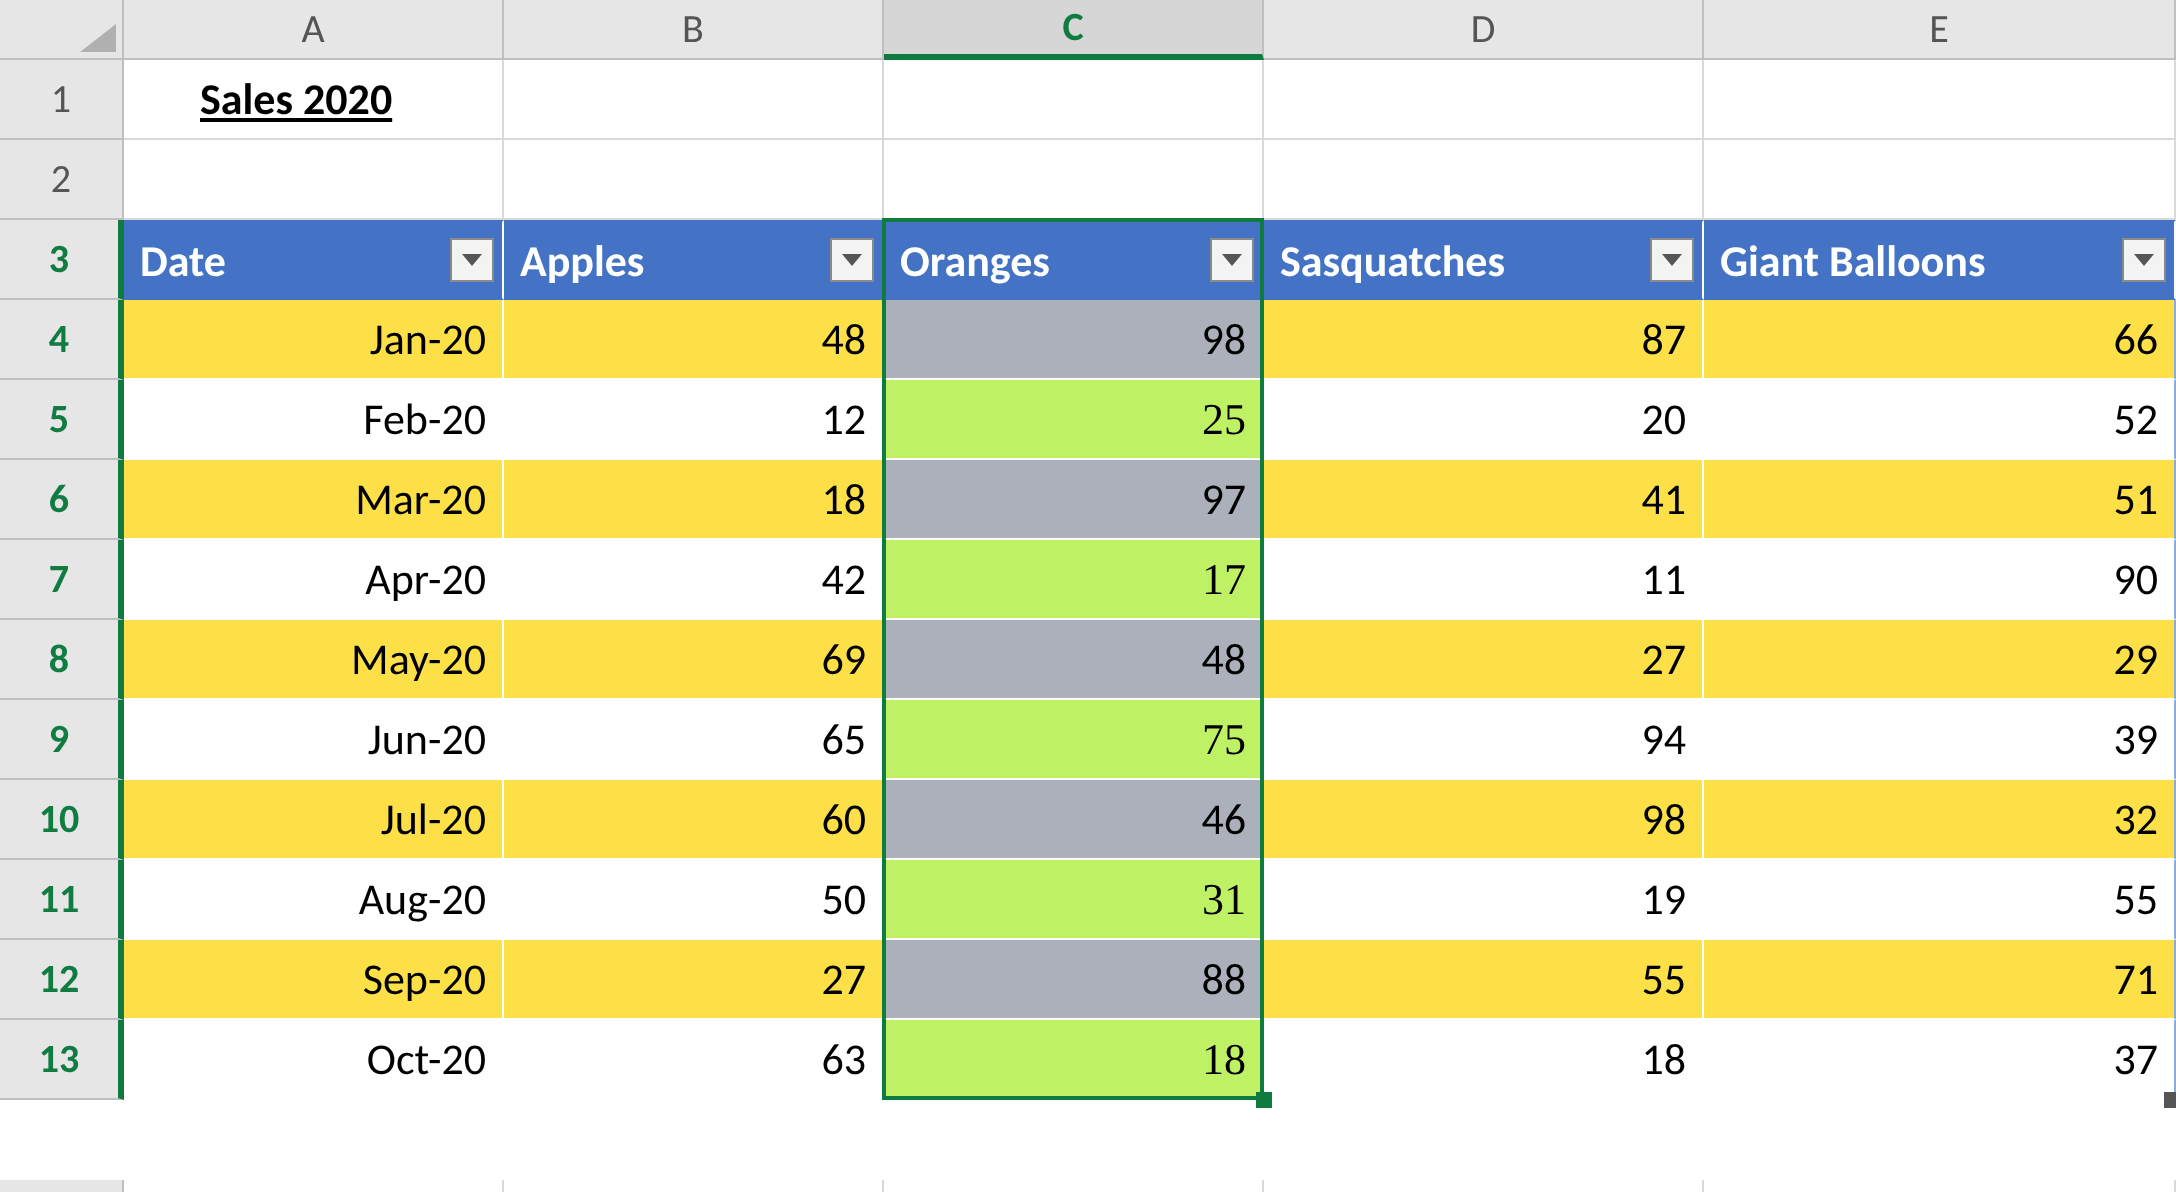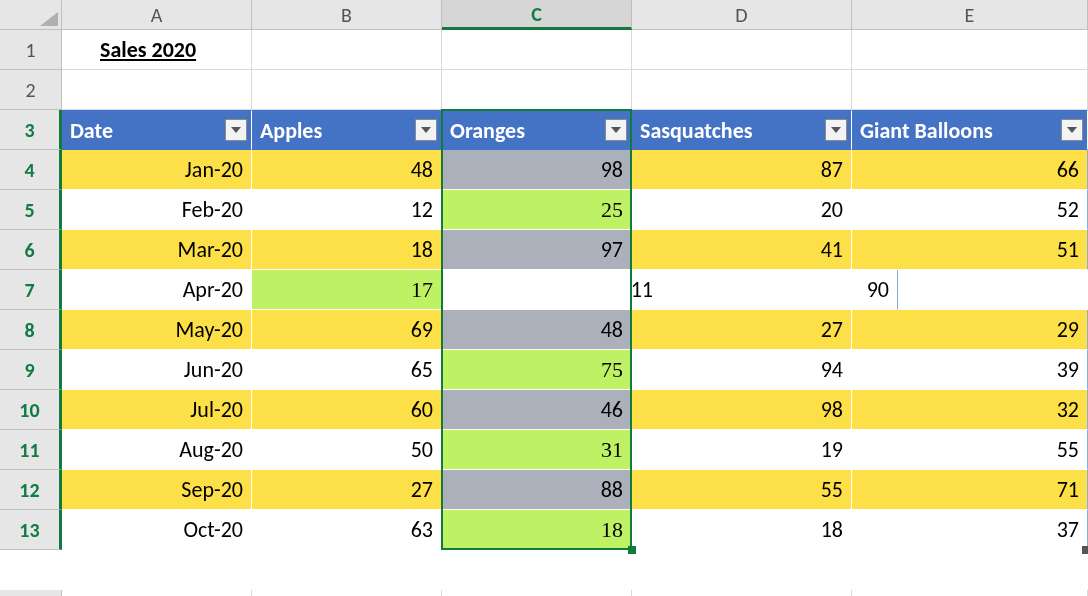--- a/index.html
+++ b/index.html
@@ -290,20 +290,23 @@
     <div class="cell tcell cE band-even right lastcol">
         <span>51</span>
       </div>
   </div>
 
   <div class="row">
     <div class="row-h in-sel">7</div>
     <div class="cell tcell cA band-odd right">
         <span>Apr-20</span>
       </div>
+    <div class="cell tcell cB band-odd right">
+        <span>42</span>
+      </div>
     <div class="cell tcell cC sel-light right">
         <span>17</span>
       </div>
     <div class="cell tcell cD band-odd right">
         <span>11</span>
       </div>
     <div class="cell tcell cE band-odd right lastcol">
         <span>90</span>
       </div>
   </div>

